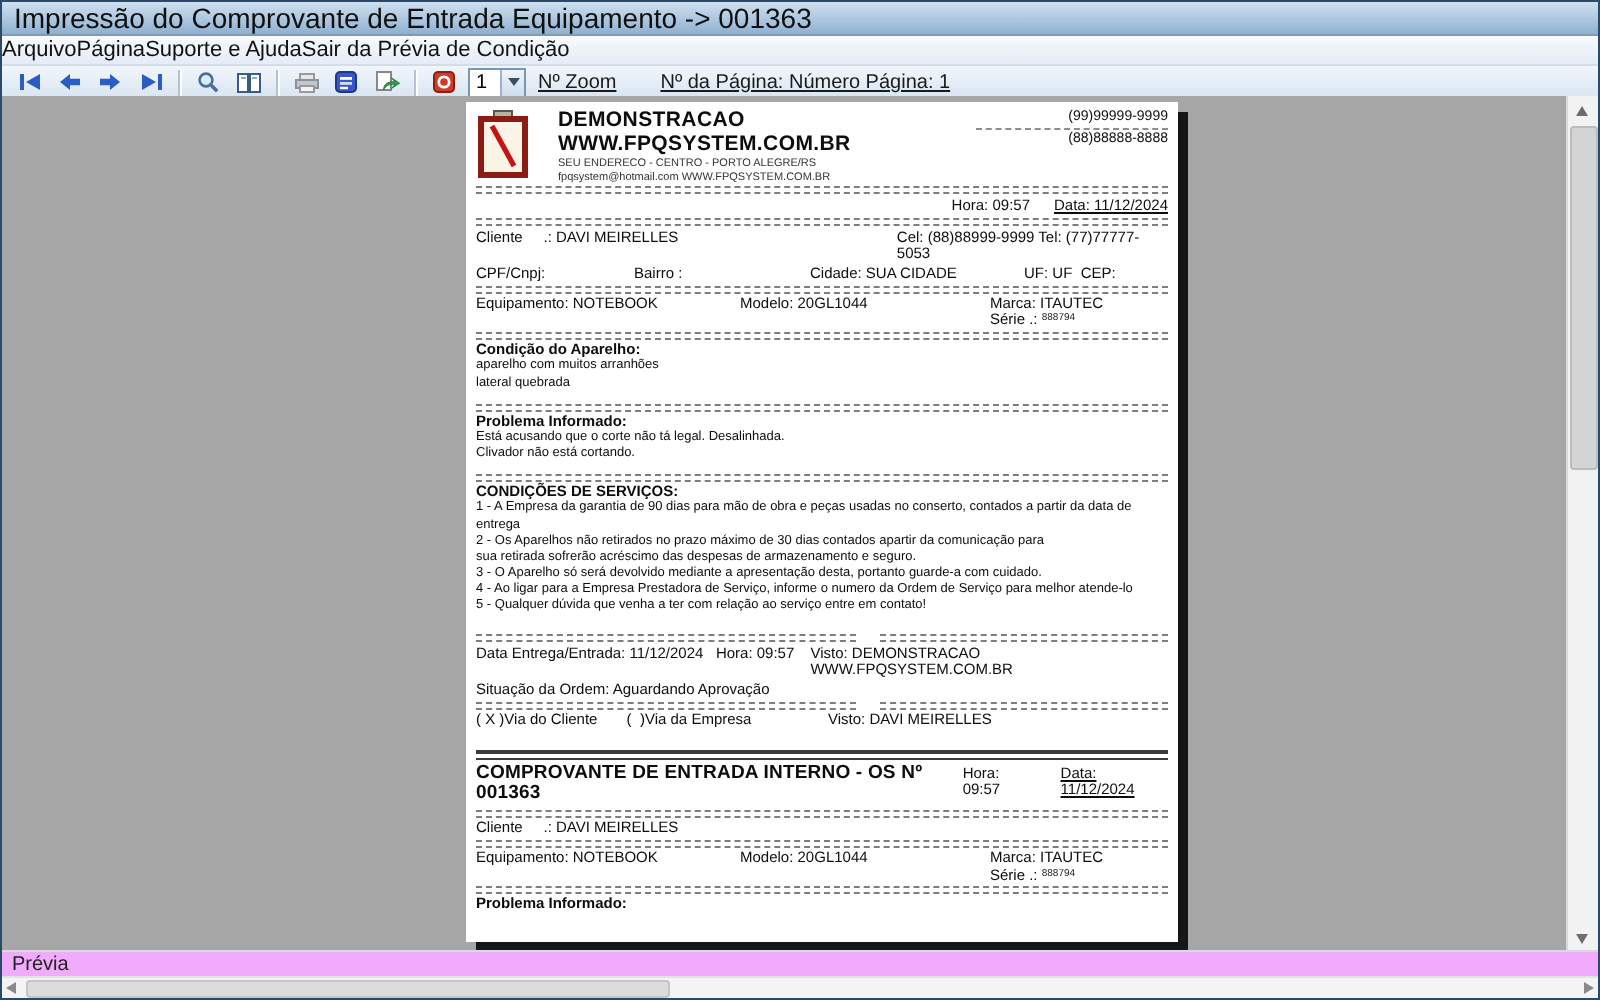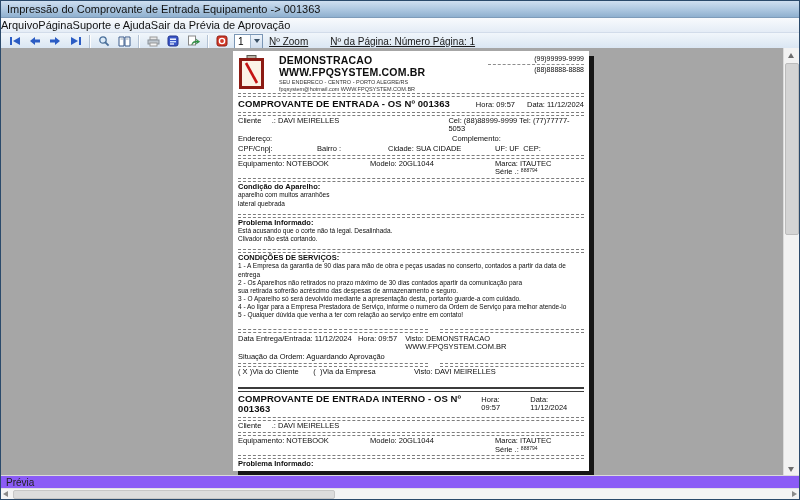--- a/index.html
+++ b/index.html
@@ -1,20 +1,20 @@
 <!DOCTYPE html>
 <html><head>
 <meta charset="utf-8">
 <style>
   html,body{margin:0;padding:0;width:800px;height:500px;overflow:hidden;
     font-family:"Liberation Sans",sans-serif;background:#a8a8a8;}
   .win{position:absolute;inset:0;border:1px solid #2b4a6b;box-sizing:border-box;background:#a8a8a8;}
   
   .titlebar{height:16px;background:linear-gradient(#cfdff0,#a9c4de 60%,#8fb0cf);
-    display:flex;align-items:center;padding-left:6px;font-size:11px;color:#101010;
+    display:flex;align-items:center;padding-left:6px;font-size:14px;color:#101010;
     border-bottom:1px solid #7e9cba;}
   
   .menubar{height:14px;background:linear-gradient(#f8fafd,#e4ecf6);
     border-bottom:1px solid #d2dcea;display:flex;align-items:center;font-size:11px;color:#111;}
   .menu-item{padding:0 0;cursor:default;}
   
   .toolbar{height:16px;background:linear-gradient(#f1f6fb,#d9e5f2);
     border-bottom:1px solid #bccadb;display:flex;align-items:center;padding:0 4px;font-size:10px;}
   .tbtn{width:20px;height:15px;display:flex;align-items:center;justify-content:center;
     background:transparent;border:none;padding:0;cursor:pointer;}
@@ -37,45 +37,45 @@
     border-left:1px solid #dadada;}
   .vs-up,.vs-dn{position:absolute;left:0;width:14px;height:14px;display:flex;
     align-items:center;justify-content:center;background:#f2f2f2;}
   .vs-up{top:0;} .vs-dn{bottom:0;}
   .vs-thumb{position:absolute;left:1px;top:15px;width:12px;height:170px;background:#d4d4d4;
     border:1px solid #bcbcbc;border-radius:2px;}
   .tri-up-s{width:0;height:0;border-left:3px solid transparent;border-right:3px solid transparent;border-bottom:5px solid #6d6d6d;}
   .tri-dn-s{width:0;height:0;border-left:3px solid transparent;border-right:3px solid transparent;border-top:5px solid #6d6d6d;}
   .tri-lf-s{width:0;height:0;border-top:3px solid transparent;border-bottom:3px solid transparent;border-right:5px solid #8a8a8a;}
   .tri-rt-s{width:0;height:0;border-top:3px solid transparent;border-bottom:3px solid transparent;border-left:5px solid #8a8a8a;}
-  .statusbar{position:absolute;left:0;right:0;bottom:10px;height:13px;background:#8b5cf6;
+  .statusbar{position:absolute;left:0;right:0;bottom:10px;height:13px;background:#f0abfc;
     border-top:1px solid #dadada;font-size:10px;color:#222;display:flex;align-items:center;padding-left:5px;}
   .hscroll{position:absolute;left:0;right:0;bottom:0;height:10px;background:#f4f4f4;border-top:1px solid #e2e2e2;}
   .hs-lf{position:absolute;left:2px;top:2px;} .hs-rt{position:absolute;right:2px;top:2px;}
   .hs-thumb{position:absolute;left:12px;top:1px;height:7px;width:320px;background:#dcdcdc;border:1px solid #c6c6c6;border-radius:2px;}
   
   .doc{position:absolute;inset:0;padding:4px 5px 0 5px;font-size:7.5px;line-height:1.1;color:#0d0d0d;}
   .hdr{display:flex;margin-bottom:1px;}
   .hdr-mid{margin-left:14px;flex:1;}
   .co-name{font-size:10.5px;font-weight:bold;letter-spacing:.2px;}
   .co-sub{font-size:5.5px;color:#333;margin-top:1px;}
   .hdr-right{width:96px;text-align:right;font-size:7px;}
   .rtitle{display:flex;align-items:baseline;padding:1px 0;}
   .rtitle .tt{font-size:9.5px;font-weight:bold;letter-spacing:.1px;}
   .rtitle .hora{margin-left:auto;}
-  .rtitle .data{margin-left:12px;}
+  .rtitle .data{margin-left:12px;text-decoration:underline;}
   .sep{border-top:1px dashed #7d7d7d;border-bottom:1px dashed #7d7d7d;height:2px;margin:1px 0;}
   .sep1{border-top:1px dashed #8d8d8d;height:0;margin:1px 0;}
   .sep-heavy{border-top:2px solid #3b3b3b;border-bottom:1px solid #3b3b3b;height:2px;margin:1px 0;}
   .seprow{display:flex;gap:12px;margin:1px 0;}
   .seprow .sg{border-top:1px dashed #7d7d7d;border-bottom:1px dashed #7d7d7d;height:2px;}
   .sg-l{width:55%;} .sg-r{flex:1;}
   .r{display:flex;align-items:flex-start;margin:1.5px 0;}
   .pre{white-space:pre;}
-  .w-cli{width:214px;} .w-cpf1{width:79px;} .w-cpf2{width:71px;} .w-cpf3{width:107px;}
+  .w-cli{width:214px;} .w-cpf1{width:79px;} .w-cpf2{width:88px;} .w-cpf3{width:107px;}
   .w-eq1{width:132px;} .w-eq2{width:125px;} .w-ent{width:176px;}
   .b{font-weight:bold;}
   .small{font-size:6.5px;line-height:1.25;}
   .serie-val{font-size:5px;vertical-align:2px;color:#222;}
   .blk{margin:1px 0 2px 0;}
   .gap4{height:4px;} .gap8{height:8px;}
   svg{display:block;}
 </style>
 </head>
 <body>
@@ -83,21 +83,21 @@
 <div class="win">
 
   <div class="titlebar">
     <span>Impressão do Comprovante de Entrada Equipamento -&gt; 001363</span>
   </div>
 
   <div class="menubar">
     <span class="menu-item">Arquivo</span>
     <span class="menu-item">Página</span>
     <span class="menu-item">Suporte e Ajuda</span>
-    <span class="menu-item">Sair da Prévia de Aprovação</span>
+    <span class="menu-item">Sair da Prévia de Condição</span>
   </div>
 
   <div class="toolbar">
     <button class="tbtn">
       <span>
           <svg width="13" height="10" viewBox="0 0 13 10">
             <rect x="1" y="1" width="2" height="8" fill="#2b5cc4"></rect>
             <path d="M11 1 4 5l7 4z" fill="#2b5cc4"></path>
           </svg>
         </span>
@@ -210,33 +210,28 @@
           </div>
           <div class="hdr-right">
             <div>(99)99999-9999</div>
             <div class="sep1"></div>
             <div>(88)88888-8888</div>
           </div>
         </div>
 
         <div class="sep"></div>
         <div class="rtitle">
-          <span class="tt">COMPROVANTE DE ENTRADA - OS Nº 001363</span>
           <span class="hora">Hora: 09:57</span>
           <span class="data">Data: 11/12/2024</span>
         </div>
         <div class="sep"></div>
 
         <div class="r">
             <span class="w-cli pre">Cliente     .: DAVI MEIRELLES</span>
             <span>Cel: (88)88999-9999 Tel: (77)77777-5053</span>
-          </div>
-        <div class="r">
-            <span class="w-cli">Endereço:</span>
-            <span>Complemento:</span>
           </div>
         <div class="r">
             <span class="w-cpf1">CPF/Cnpj:</span>
             <span class="w-cpf2">Bairro :</span>
             <span class="w-cpf3">Cidade: SUA CIDADE</span>
             <span class="pre">UF: UF  CEP:</span>
           </div>
         <div class="sep"></div>
 
         <div class="r">

